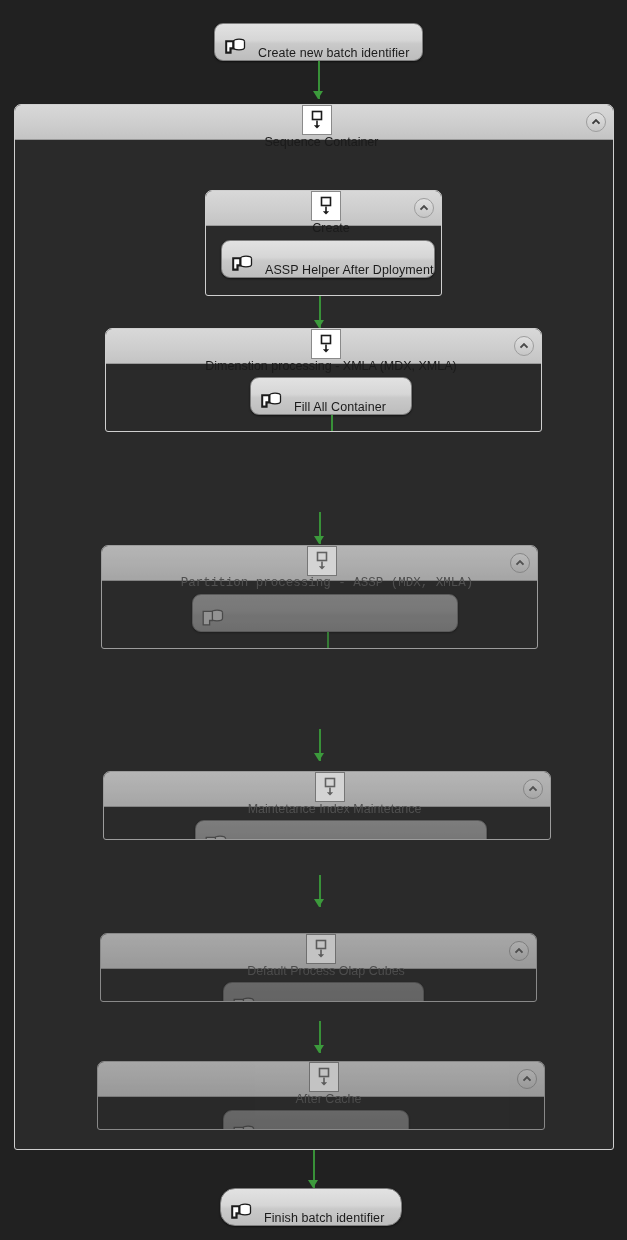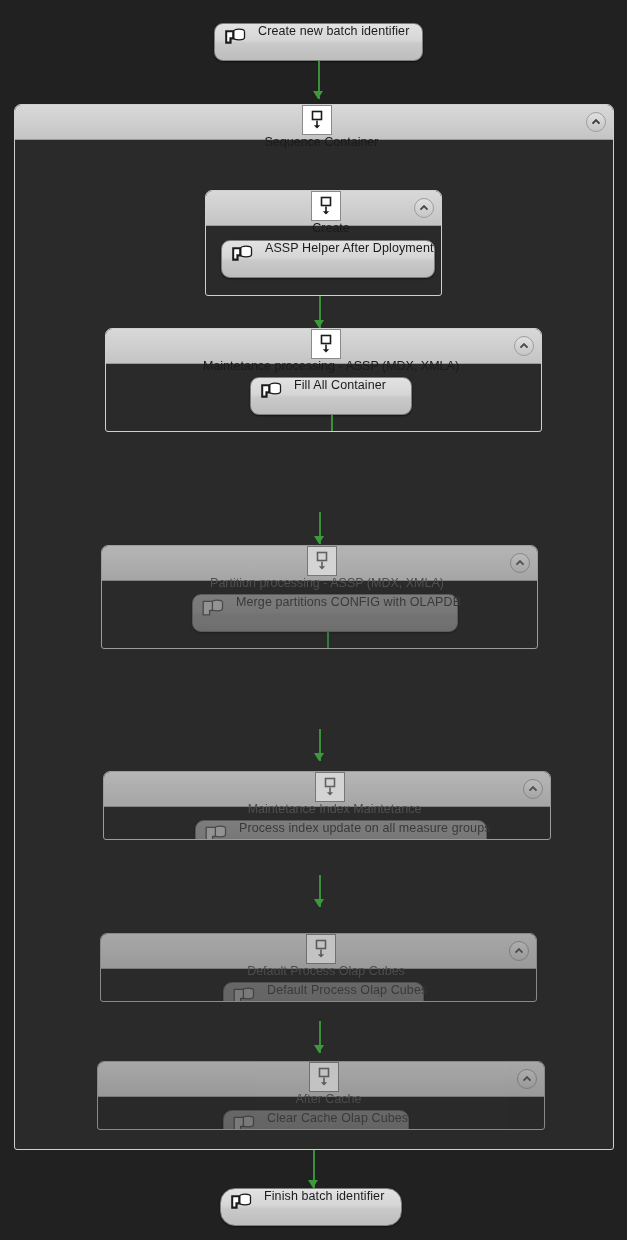--- a/index.html
+++ b/index.html
@@ -11,21 +11,21 @@
     overflow:hidden;
     position:relative;
   }
   .canvas{position:absolute;inset:0;}
 
   
   .abs{position:absolute;box-sizing:border-box;}
 
   
   .task{
-    display:flex;align-items:flex-start;
+    display:flex;align-items:flex-end;
     border-radius:9px;
     background:linear-gradient(to bottom,#e2e2e2 0%,#d6d6d6 45%,#c9c9c9 55%,#bdbdbd 100%);
     border:1px solid #7e7e7e;
     box-shadow:0 1px 2px rgba(0,0,0,.55);
     padding:0 14px 0 7px;
     height:38px;
   }
   .task .lbl{
     font-size:12.5px;color:#1b1b1b;white-space:nowrap;
     margin-left:10px;letter-spacing:.1px;
@@ -186,21 +186,21 @@
 
       <div class="abs container" style="left:90px;top:188px;width:437px;height:104px;">
         <div class="chead">
           <span class="cicon">
             <svg viewBox="0 0 22 22" width="22" height="22">
               <rect x="6.5" y="2.5" width="9" height="8" fill="none" stroke="#1b1b1b" stroke-width="1.6"></rect>
               <path d="M11 11.5v6" stroke="#1b1b1b" stroke-width="1.6"></path>
               <path d="M7.8 16.2L11 19.6l3.2-3.4z" fill="#1b1b1b"></path>
             </svg>
           </span>
-          <span class="ctitle">Maintetance processing - ASSP (MDX, XMLA)</span>
+          <span class="ctitle">Dimenstion processing - XMLA (MDX, XMLA)</span>
           <span class="chev">
             <svg viewBox="0 0 12 12" width="12" height="12">
               <path d="M2.5 7.6L6 4.1l3.5 3.5" fill="none" stroke="#4a4a4a" stroke-width="2"></path>
             </svg>
           </span>
         </div>
         <div class="cbody">
           <div class="abs task" style="left:144px;top:13px;width:162px;">
             <span class="ticon">
               <svg viewBox="0 0 26 26" width="26" height="26">
@@ -219,21 +219,21 @@
           </div>
 
         </div>
       </div>
 
       <div class="arrow" style="left:299px;top:372px;height:32px;">
         <div class="shaft"></div>
           <div class="head"></div>
       </div>
 
-      <div class="abs container faded" style="left:86px;top:405px;width:437px;height:104px;">
+      <div class="abs container faded" style="left:86px;top:405px;width:437px;height:104px;font-family:Liberation Mono, monospace;">
         <div class="chead">
           <span class="cicon">
             <svg viewBox="0 0 22 22" width="22" height="22">
               <rect x="6.5" y="2.5" width="9" height="8" fill="none" stroke="#6f6f6f" stroke-width="1.6"></rect>
               <path d="M11 11.5v6" stroke="#6f6f6f" stroke-width="1.6"></path>
               <path d="M7.8 16.2L11 19.6l3.2-3.4z" fill="#6f6f6f"></path>
             </svg>
           </span>
           <span class="ctitle">Partition processing - ASSP (MDX, XMLA)</span>
           <span class="chev">
@@ -246,21 +246,20 @@
           <div class="abs task faded" style="left:90px;top:13px;width:266px;">
             <span class="ticon">
               <svg viewBox="0 0 26 26" width="26" height="26">
                 <g fill="#fff" stroke="#6a6a6a" stroke-width="1.3">
                   <ellipse cx="17" cy="7.5" rx="5.5" ry="2.3"></ellipse>
                   <path d="M11.5 7.5v6c0 1.3 2.5 2.3 5.5 2.3s5.5-1 5.5-2.3v-6"></path>
                 </g>
                 <path d="M3.2 6.3h9.2v9.2H9.6v4.3H3.2z" fill="#fff" stroke="#6a6a6a" stroke-width="1.3"></path>
               </svg>
             </span>
-            <span class="lbl">Merge partitions CONFIG with OLAPDB</span>
           </div>
           <div class="arrow" style="left:220px;top:51px;height:25px;">
             <div class="shaft"></div>
           </div>
 
         </div>
       </div>
 
       <div class="arrow" style="left:299px;top:589px;height:32px;">
         <div class="shaft"></div>

